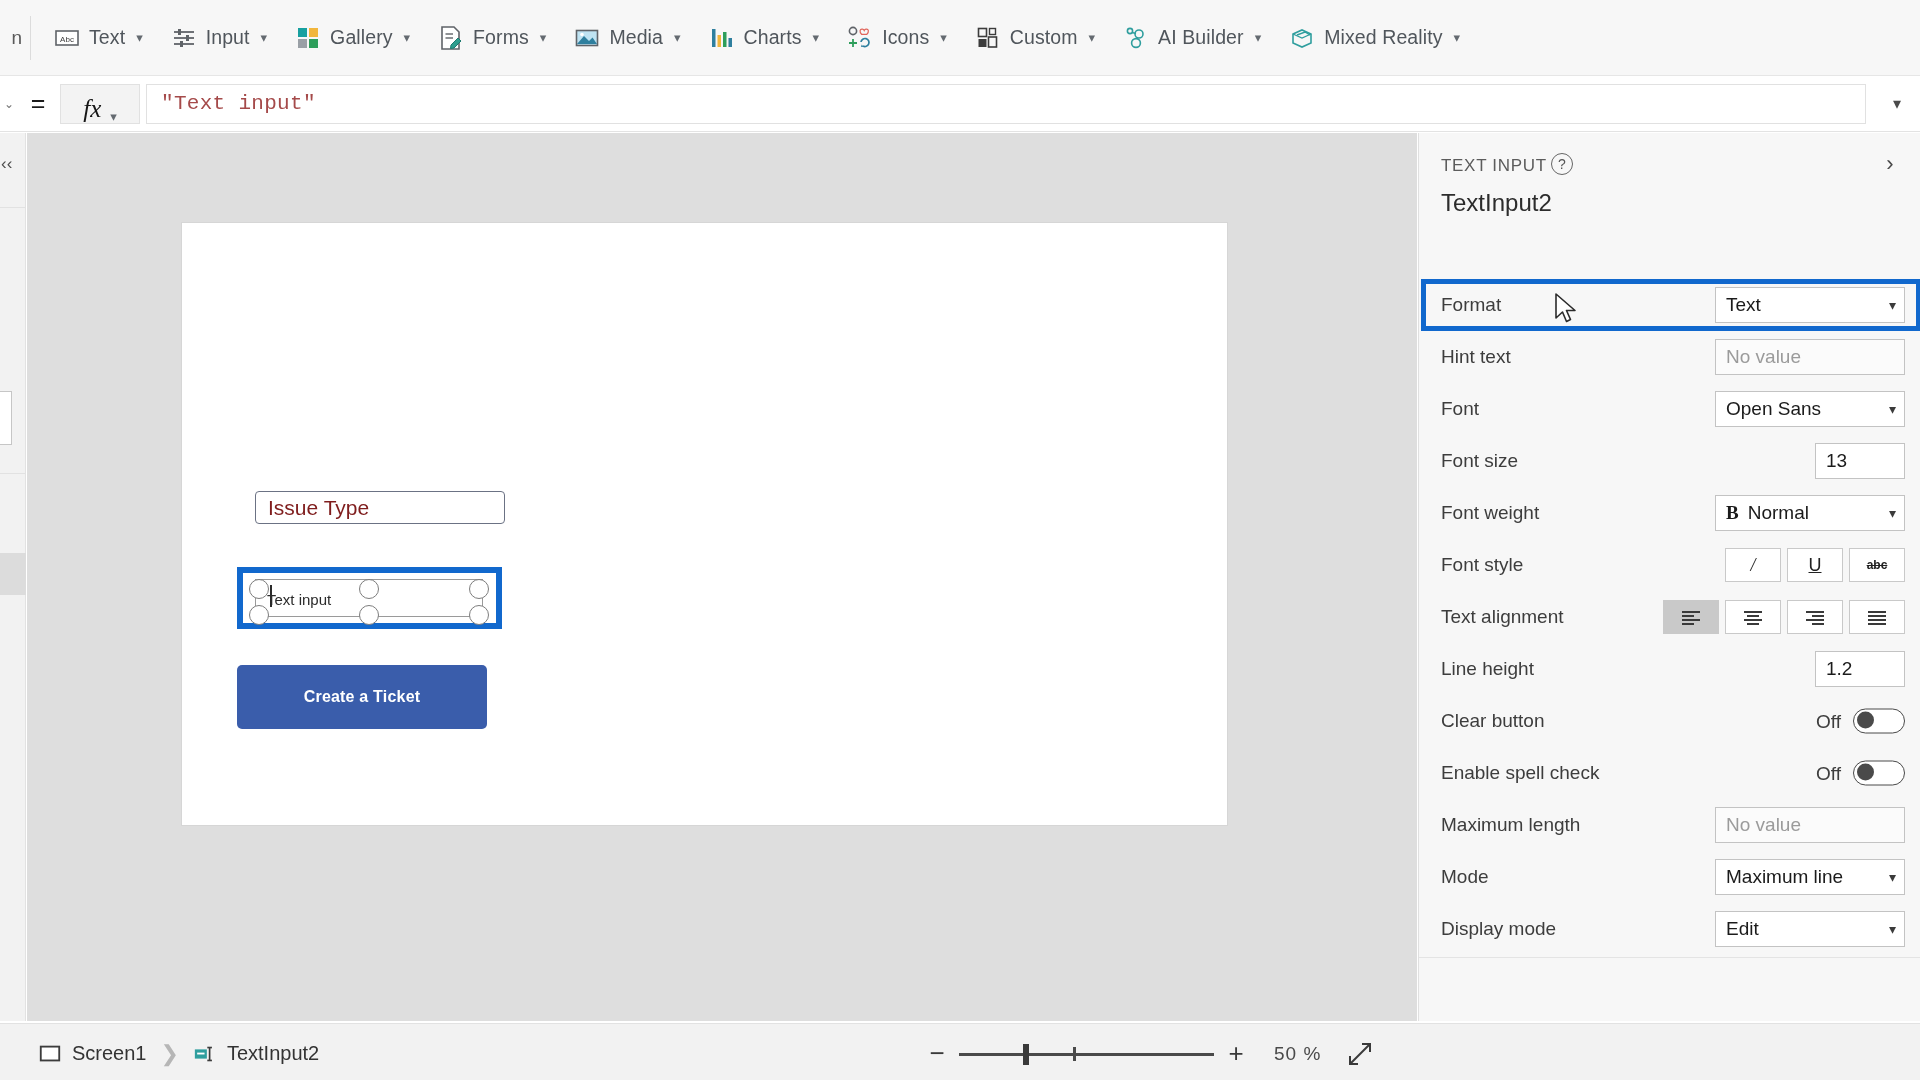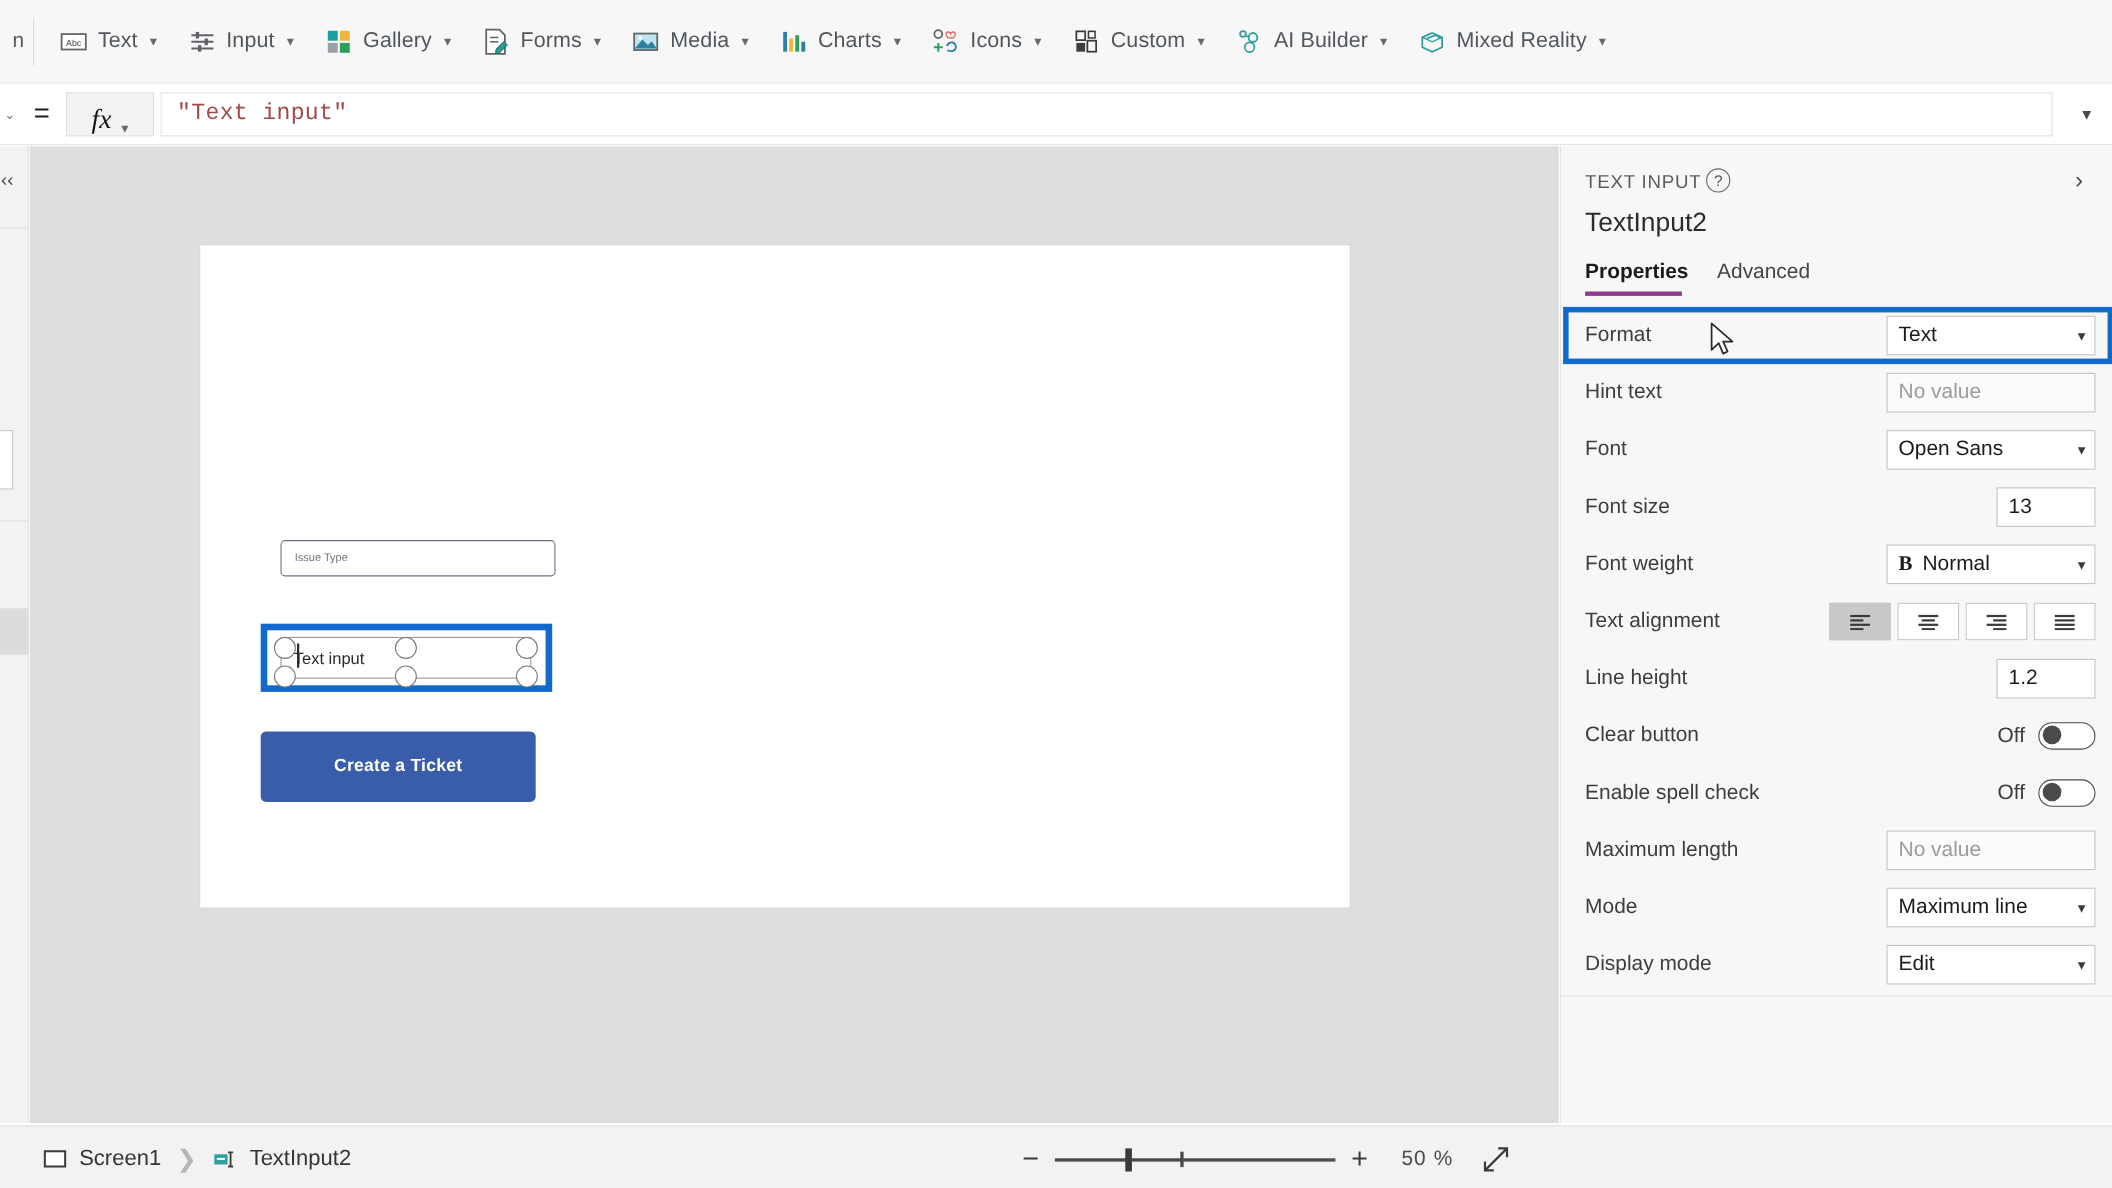--- a/index.html
+++ b/index.html
@@ -100,21 +100,21 @@
   }
   .app-canvas {
     position: absolute; left: 155px; top: 90px; width: 1045px; height: 602px;
     background: #ffffff; box-shadow: 0 0 0 1px #d6d6d6;
   }
   .ctl-issue-type {
     position: absolute; left: 73px; top: 268px; width: 250px; height: 33px;
     border: 1px solid #6b7284; border-radius: 4px; background: #fff;
     display: flex; align-items: center; padding-left: 12px;
   }
-  .ctl-issue-type span { font-size: 10px; color: #737373; }
+  .ctl-issue-type span { font-size: 21px; color: #7f1d1d; }
 
   .sel-wrap {
     position: absolute; left: 55px; top: 344px; width: 265px; height: 62px;
   }
   .sel-border {
     position: absolute; inset: 0; border: 6px solid #1168cd; background: #ffffff;
   }
   .ctl-textinput {
     position: absolute; left: 18px; top: 12px; width: 228px; height: 38px;
     border: 1px solid #9a9a9a; background: #ffffff;
@@ -447,24 +447,20 @@
   </div>
 
   <div class="props">
     <div class="props-head">
       <div class="props-kicker">TEXT INPUT</div>
       <div class="help-icon">?</div>
       <div class="panel-expand">›</div>
       <div class="props-title">TextInput2</div>
     </div>
 
-    <div class="tabs" id="panel-tabs">
-        <div class="tab active">Properties</div>
-        <div class="tab">Advanced</div>
-      </div>
 
     <div class="prop-list" id="prop-list">
         <div class="prow">
           <span class="plabel">Format</span>
           <span class="pctl">
             <div class="pselect">
               <span>Text</span>
               <span class="sel-chev">▾</span>
             </div>
           </span>
@@ -496,20 +492,36 @@
         </div>
         <div class="prow">
           <span class="plabel">Font weight</span>
           <span class="pctl">
             <div class="pselect">
               <span style="display:flex;align-items:center">
                 <span class="bweight">B</span>
                 <span>Normal</span>
               </span>
               <span class="sel-chev">▾</span>
+            </div>
+          </span>
+        </div>
+        <div class="prow">
+          <span class="plabel">Font style</span>
+          <span class="pctl">
+            <div class="btn-group">
+              <div class="sqbtn">
+                <span class="ital">/</span>
+              </div>
+              <div class="sqbtn">
+                <span class="undl">U</span>
+              </div>
+              <div class="sqbtn">
+                <span class="strk">abc</span>
+              </div>
             </div>
           </span>
         </div>
         <div class="prow">
           <span class="plabel">Text alignment</span>
           <span class="pctl">
             <div class="btn-group">
               <div class="sqbtn sel">
                 <svg class="align-svg" width="22" height="16" viewBox="0 0 22 16">
                   <rect x="2" y="2" width="18" height="2" fill="#3a3a3a"></rect>

